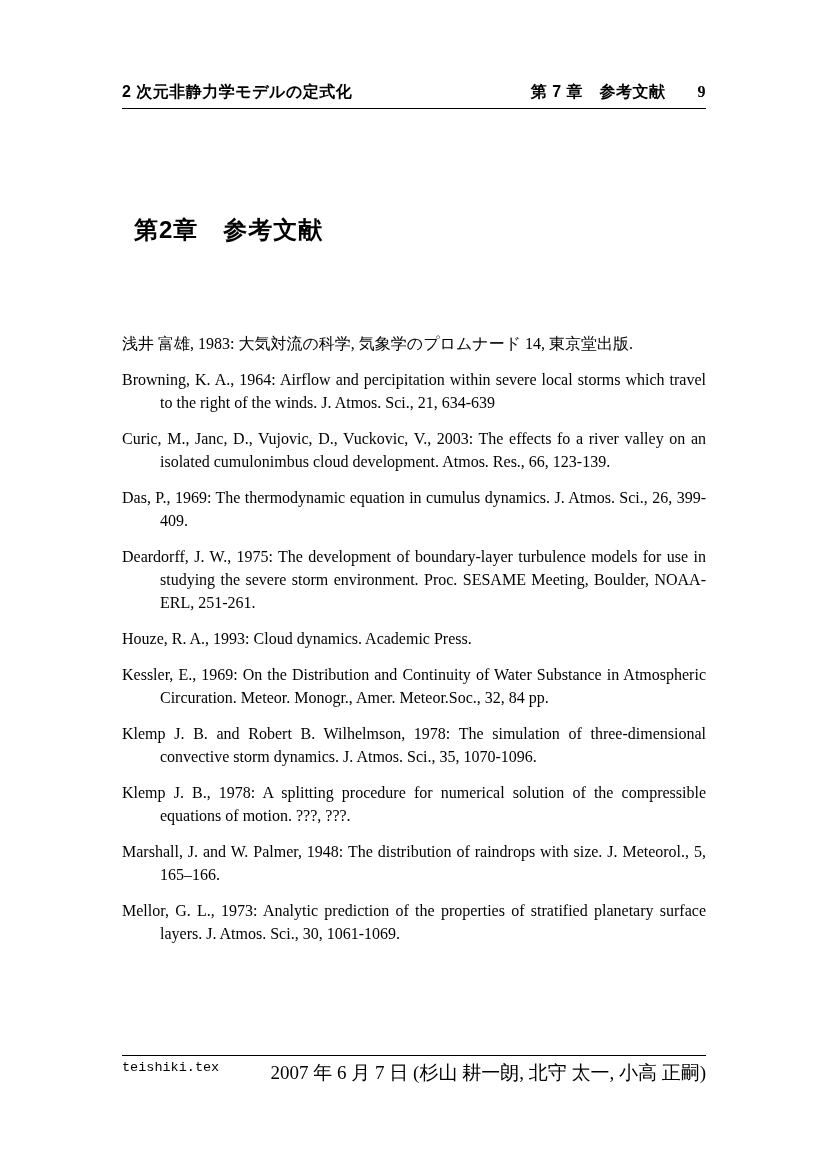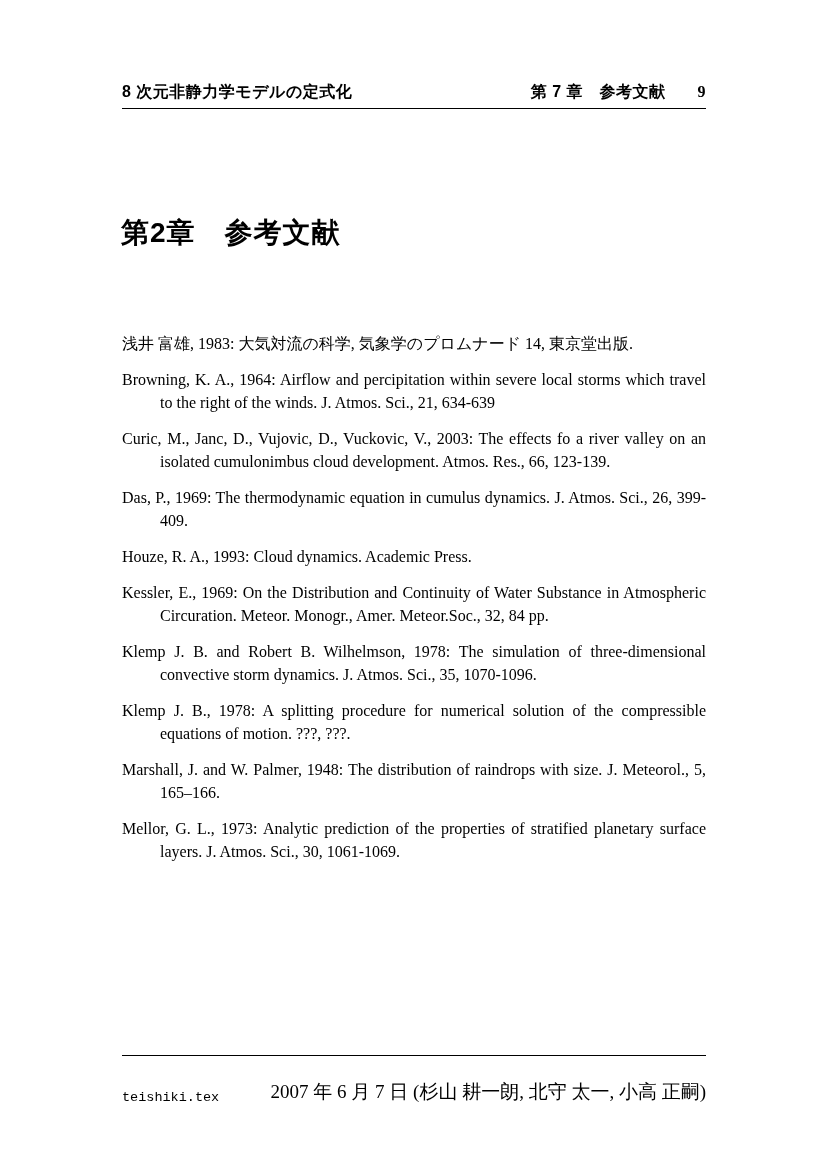--- a/index.html
+++ b/index.html
@@ -38,25 +38,25 @@
     gap: 32px;
   }
   .running-header .page-num {
     font-family: "Liberation Serif", "DejaVu Serif", serif;
     font-weight: bold;
     font-size: 16px;
   }
   
   .chapter-title {
     position: absolute;
-    left: 121px;
+    left: 134px;
     top: 214px;
     font-family: "Liberation Sans", "DejaVu Sans", sans-serif;
     font-weight: bold;
-    font-size: 28px;
+    font-size: 24px;
     letter-spacing: 1px;
     white-space: pre;
   }
   
   .references {
     position: absolute;
     left: 122px;
     top: 332px;
     width: 584px;
     font-size: 16px;
@@ -71,52 +71,53 @@
   .seg-n { font-style: normal; font-weight: normal; }
   .seg-i { }
   .seg-b { font-weight: normal; }
   
   .page-footer {
     position: absolute;
     left: 122px;
     top: 1055px;
     width: 584px;
     border-top: 1.5px solid #000;
-    padding-top: 23px;
+    padding-top: 4px;
     display: flex;
     justify-content: space-between;
-    align-items: flex-end;
+    align-items: flex-start;
     font-size: 15px;
   }
   .footer-file {
     font-family: "Liberation Mono", "DejaVu Sans Mono", monospace;
     font-size: 13.5px;
   }
   .footer-date { font-size: 19px; }
 </style>
 </head>
 <body>
 
 <div class="page">
 
   <div class="running-header">
-    <span>8 次元非静力学モデルの定式化</span>
+    <span>2 次元非静力学モデルの定式化</span>
     <span class="right-group">
       <span>第 7 章　参考文献</span>
       <span class="page-num">9</span>
     </span>
   </div>
 
   <h1 class="chapter-title">第2章　参考文献</h1>
 
   <div class="references">
       <p class="reference"><span class="seg-n">浅井 富雄, 1983: 大気対流の科学, 気象学のプロムナード 14, 東京堂出版.</span></p>
       <p class="reference"><span class="seg-n">Browning, K. A., 1964: Airflow and percipitation within severe local storms which travel to the right of the winds. </span><span class="seg-i">J. Atmos. Sci.</span><span class="seg-n">, </span><span class="seg-b">21,</span><span class="seg-n"> 634-639</span></p>
       <p class="reference"><span class="seg-n">Curic, M., Janc, D., Vujovic, D., Vuckovic, V., 2003: The effects fo a river valley on an isolated cumulonimbus cloud development. </span><span class="seg-i">Atmos. Res.</span><span class="seg-n">, </span><span class="seg-b">66,</span><span class="seg-n"> 123-139.</span></p>
       <p class="reference"><span class="seg-n">Das, P., 1969: The thermodynamic equation in cumulus dynamics. </span><span class="seg-i">J. Atmos. Sci.</span><span class="seg-n">, </span><span class="seg-b">26,</span><span class="seg-n"> 399-409.</span></p>
+      <p class="reference"><span class="seg-n">Deardorff, J. W., 1975: The development of boundary-layer turbulence models for use in studying the severe storm environment. </span><span class="seg-i">Proc. SESAME Meeting</span><span class="seg-n">, Boulder, NOAA-ERL, 251-261.</span></p>
       <p class="reference"><span class="seg-n">Houze, R. A., 1993: Cloud dynamics. Academic Press.</span></p>
       <p class="reference"><span class="seg-n">Kessler, E., 1969: On the Distribution and Continuity of Water Substance in Atmospheric Circuration. Meteor. Monogr., </span><span class="seg-i">Amer. Meteor.Soc.</span><span class="seg-n">, </span><span class="seg-b">32,</span><span class="seg-n"> 84 pp.</span></p>
       <p class="reference"><span class="seg-n">Klemp J. B. and Robert B. Wilhelmson, 1978: The simulation of three-dimensional convective storm dynamics. </span><span class="seg-i">J. Atmos. Sci.</span><span class="seg-n">, </span><span class="seg-b">35,</span><span class="seg-n"> 1070-1096.</span></p>
       <p class="reference"><span class="seg-n">Klemp J. B., 1978: A splitting procedure for numerical solution of the compressible equations of motion. ???, ???.</span></p>
       <p class="reference"><span class="seg-n">Marshall, J. and W. Palmer, 1948: The distribution of raindrops with size. </span><span class="seg-i">J. Meteorol.</span><span class="seg-n">, </span><span class="seg-b">5,</span><span class="seg-n"> 165–166.</span></p>
       <p class="reference"><span class="seg-n">Mellor, G. L., 1973: Analytic prediction of the properties of stratified planetary surface layers. </span><span class="seg-i">J. Atmos. Sci.</span><span class="seg-n">, </span><span class="seg-b">30,</span><span class="seg-n"> 1061-1069.</span></p>
     </div>
 
   <div class="page-footer">
     <span class="footer-file">teishiki.tex</span>

